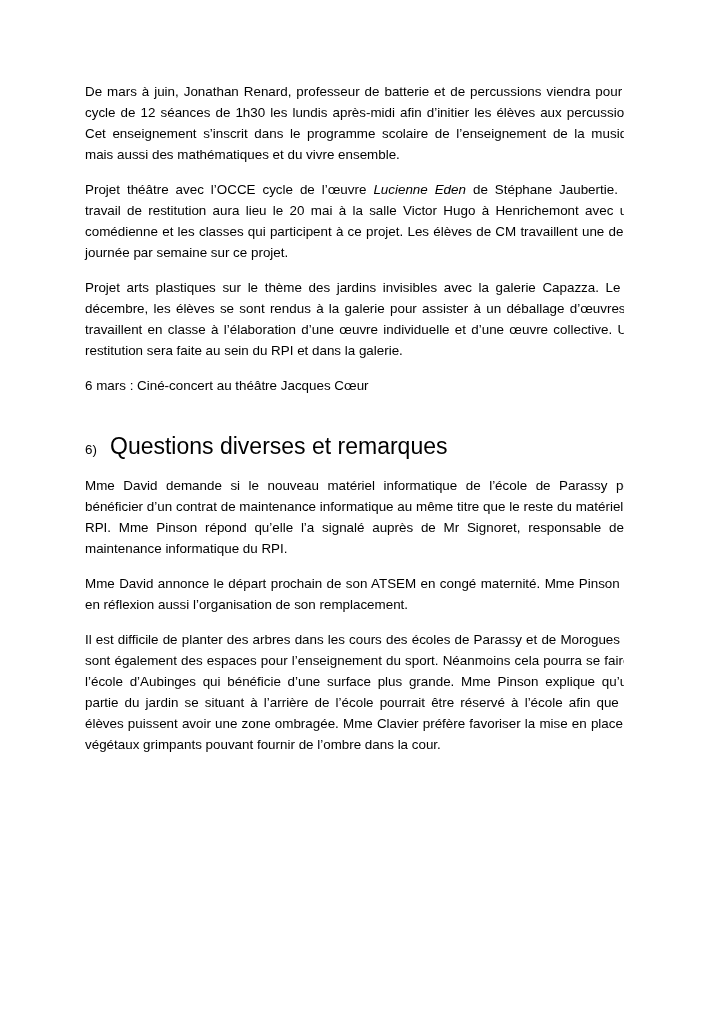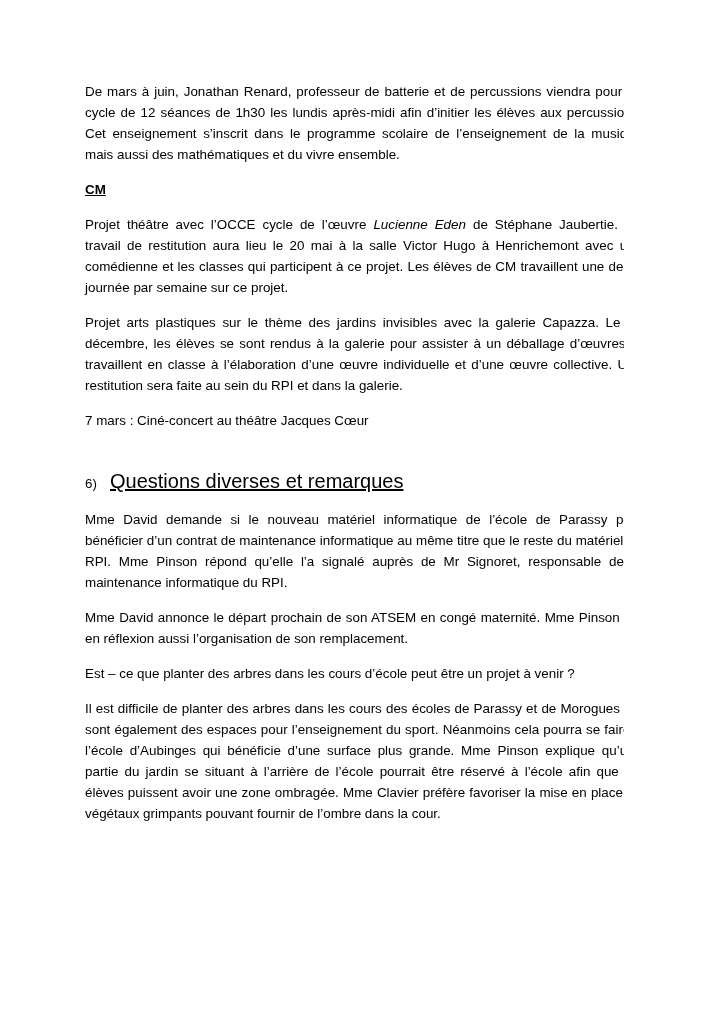--- a/index.html
+++ b/index.html
@@ -38,53 +38,50 @@
     display: flex;
     align-items: baseline;
     margin: 38px 0 15px 0;
   }
   .section-number {
     flex: none;
     width: 25px;
     font-size: 13.4px;
   }
   .section-title {
-    font-size: 20px;
+    font-size: 23px;
     line-height: 24px;
-    text-decoration: underline;
   }
   .indented {
   }
   .italic { font-style: italic; margin-top: 28px; }
 </style>
 </head>
 <body>
 
 <div class="page">
   <div class="content">
 
     <p class="para">De mars à juin, Jonathan Renard, professeur de batterie et de percussions viendra pour un cycle de 12 séances de 1h30 les lundis après-midi afin d’initier les élèves aux percussions. Cet enseignement s’inscrit dans le programme scolaire de l’enseignement de la musique mais aussi des mathématiques et du vivre ensemble.</p>
 
-    <p class="heading-cm">CM</p>
 
     <p class="para"><span>Projet théâtre avec l’OCCE cycle de l’œuvre </span><span class="italic">Lucienne Eden</span><span> de Stéphane Jaubertie. Un travail de restitution aura lieu le 20 mai à la salle Victor Hugo à Henrichemont avec une comédienne et les classes qui participent à ce projet. Les élèves de CM travaillent une demi-journée par semaine sur ce projet.</span></p>
 
     <p class="para">Projet arts plastiques sur le thème des jardins invisibles avec la galerie Capazza. Le 16 décembre, les élèves se sont rendus à la galerie pour assister à un déballage d’œuvres et travaillent en classe à l’élaboration d’une œuvre individuelle et d’une œuvre collective. Une restitution sera faite au sein du RPI et dans la galerie.</p>
 
 
-    <p class="para single">7 mars : Ciné-concert au théâtre Jacques Cœur</p>
+    <p class="para single">6 mars : Ciné-concert au théâtre Jacques Cœur</p>
 
 
     <div class="section-heading">
       <span class="section-number">6)</span>
       <span class="section-title">Questions diverses et remarques</span>
     </div>
 
     <p class="para indented">Mme David demande si le nouveau matériel informatique de l’école de Parassy peut bénéficier d’un contrat de maintenance informatique au même titre que le reste du matériel du RPI. Mme Pinson répond qu’elle l’a signalé auprès de Mr Signoret, responsable de la maintenance informatique du RPI.</p>
 
     <p class="para indented">Mme David annonce le départ prochain de son ATSEM en congé maternité. Mme Pinson est en réflexion aussi l’organisation de son remplacement.</p>
 
-    <p class="para single">Est – ce que planter des arbres dans les cours d’école peut être un projet à venir ?</p>
 
     <p class="para">Il est difficile de planter des arbres dans les cours des écoles de Parassy et de Morogues qui sont également des espaces pour l’enseignement du sport. Néanmoins cela pourra se faire à l’école d’Aubinges qui bénéficie d’une surface plus grande. Mme Pinson explique qu’une partie du jardin se situant à l’arrière de l’école pourrait être réservé à l’école afin que les élèves puissent avoir une zone ombragée. Mme Clavier préfère favoriser la mise en place de végétaux grimpants pouvant fournir de l’ombre dans la cour.</p>
 
   </div>
 </div>
 
 </body></html>

